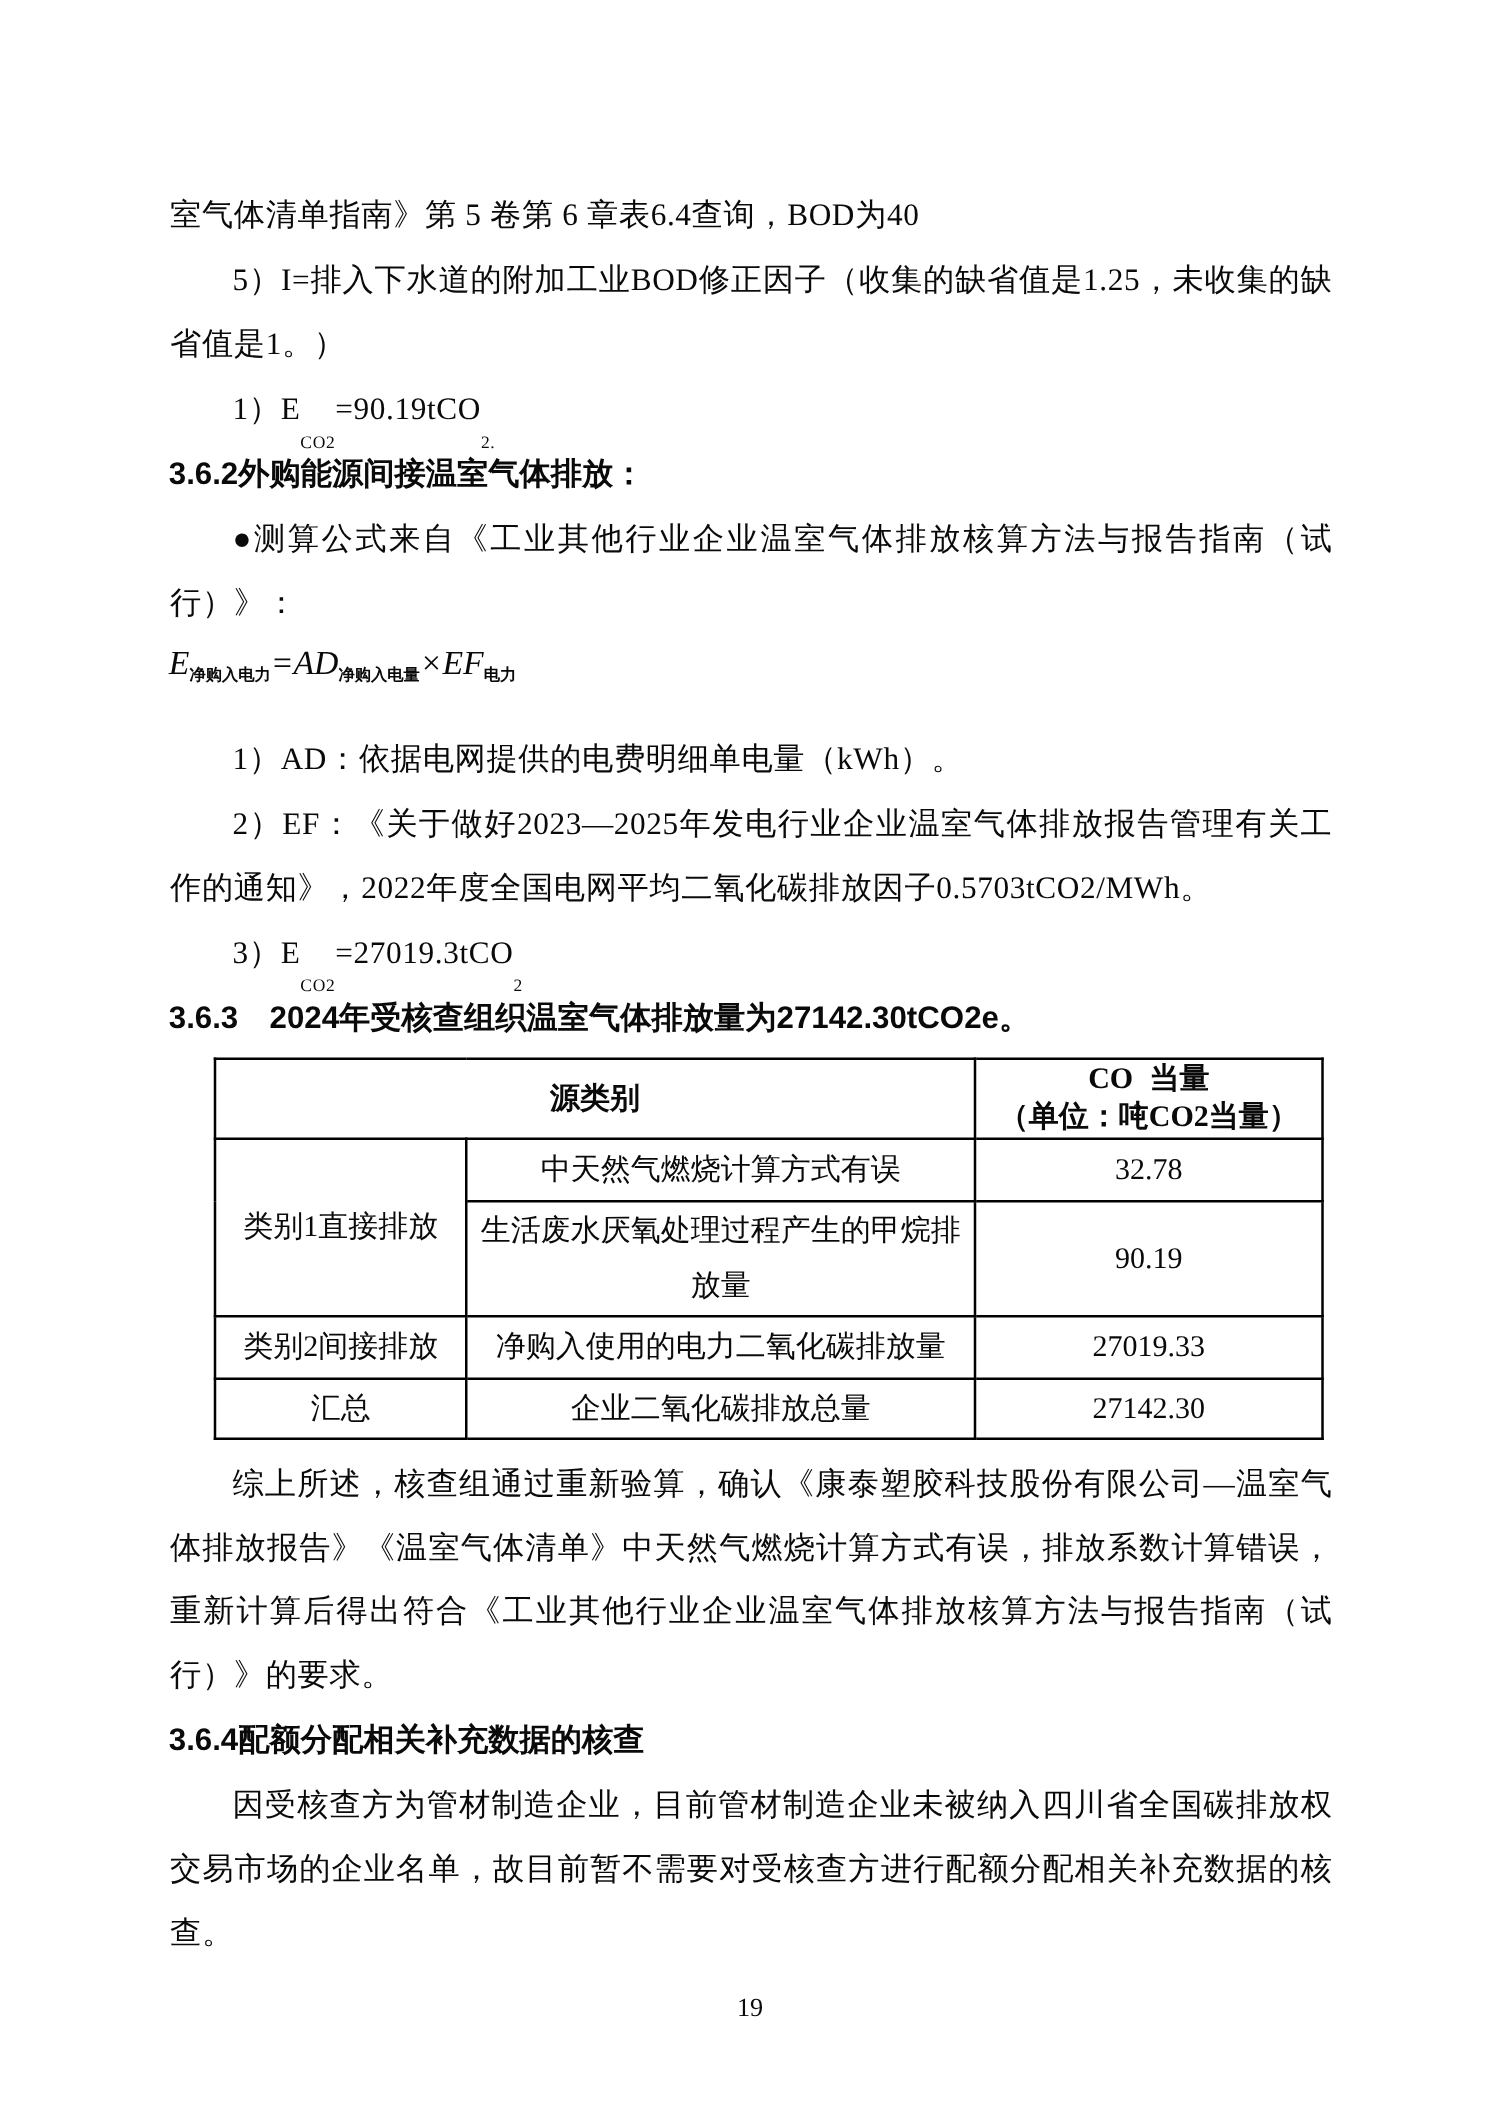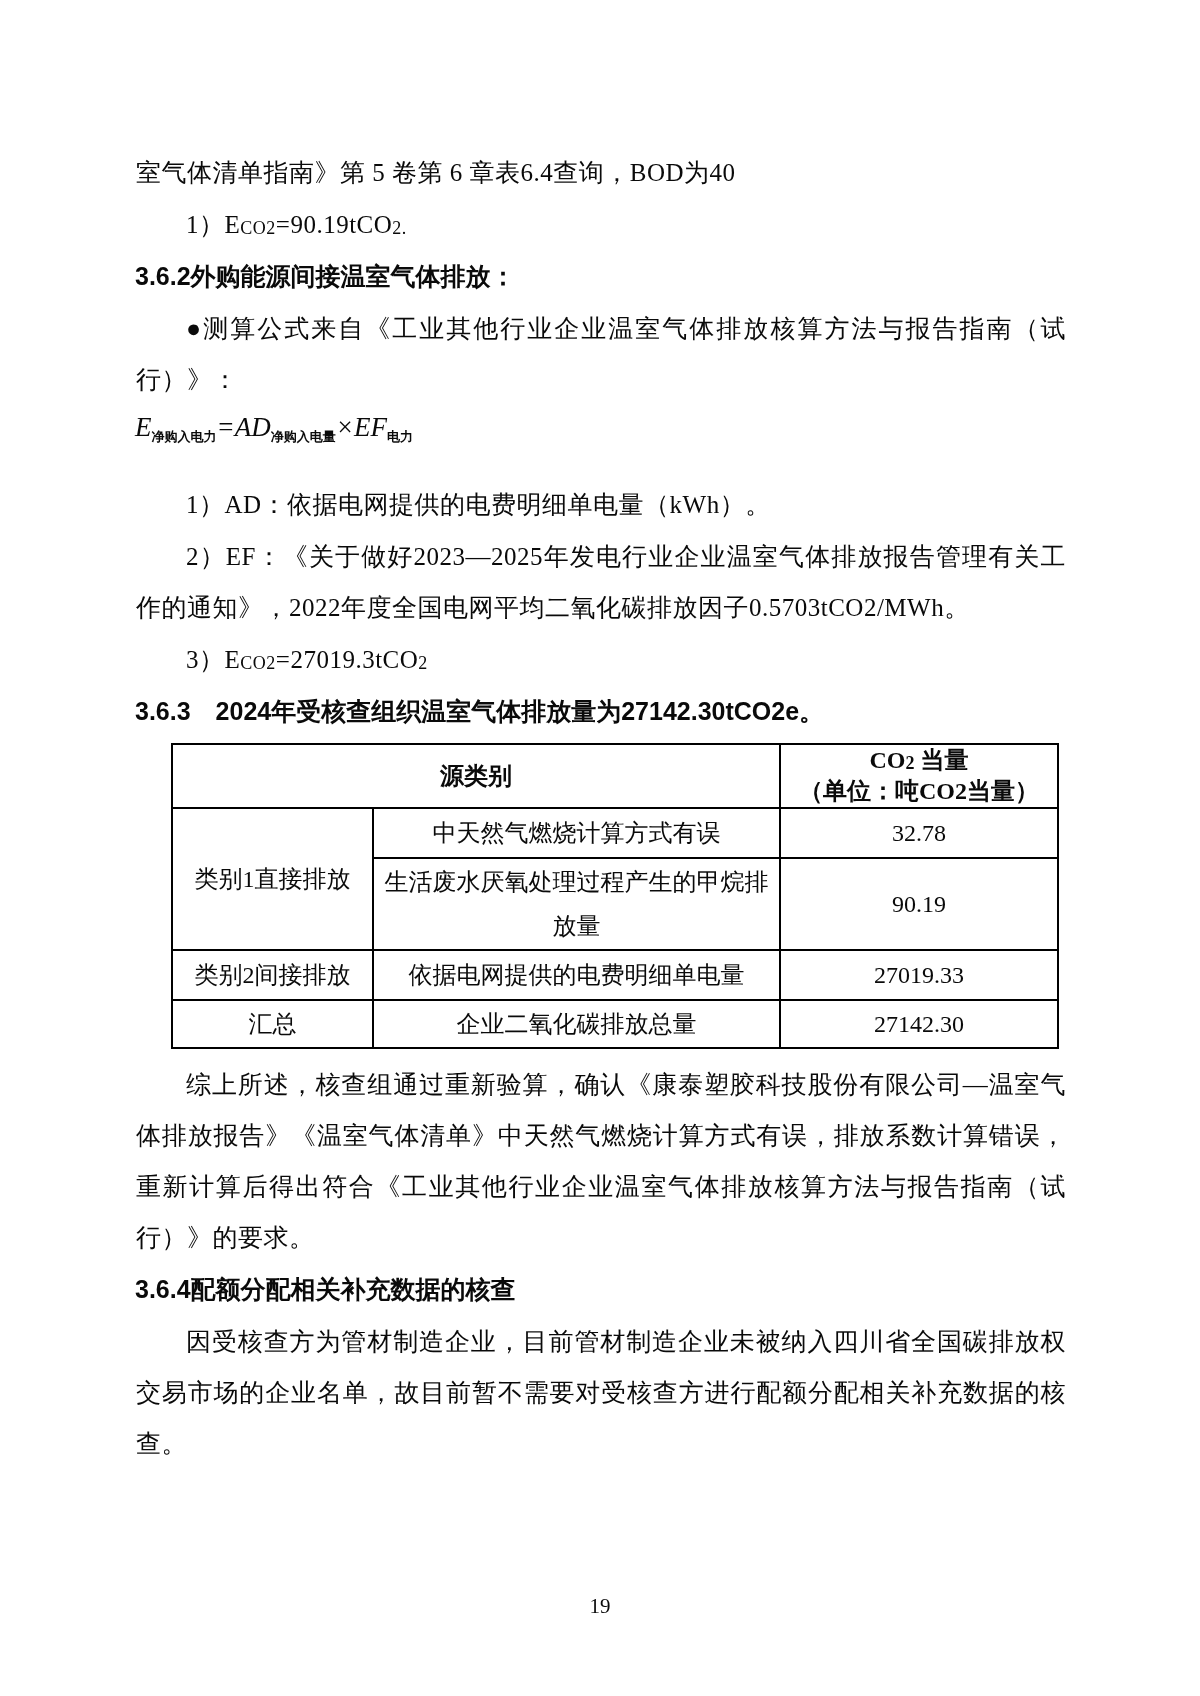--- a/index.html
+++ b/index.html
@@ -28,25 +28,25 @@
   .indent { text-indent: 50px; }
   .heading {
     margin: 0;
     font-size: 25px;
     line-height: 51px;
     font-weight: bold;
     font-family: "Liberation Sans", sans-serif;
     text-align: left;
   }
   sub.small-sub {
-    font-size: 18px;
+    font-size: 14px;
     line-height: 0;
     vertical-align: baseline;
     position: relative;
-    top: 1px;
+    top: 23px;
   }
   .formula-wrap {
     height: 72px;
     box-sizing: border-box;
     padding-top: 4px;
     text-align: left;
   }
   .formula {
     font-size: 27px;
     line-height: 34px;
@@ -97,20 +97,21 @@
   }
 </style>
 </head>
 <body>
 
 <div class="page">
   <div class="content">
 
     <p class="para">室气体清单指南》第 5 卷第 6 章表6.4查询，BOD为40</p>
 
+    <p class="para indent">5）I=排入下水道的附加工业BOD修正因子（收集的缺省值是1.25，未收集的缺省值是1。）</p>
 
     <p class="para indent"><span>1）E</span><sub class="small-sub">CO2</sub><span>=90.19tCO</span><sub class="small-sub">2.</sub></p>
 
     <p class="heading">3.6.2外购能源间接温室气体排放：</p>
 
     <p class="para indent"><span class="bullet">●</span><span>测算公式来自《工业其他行业企业温室气体排放核算方法与报告指南（试行）》：</span></p>
 
     <div class="formula-wrap">
       <span class="formula"><span>E</span><sub class="small-sub">净购入电力</sub><span>=AD</span><sub class="small-sub">净购入电量</sub><span>×EF</span><sub class="small-sub">电力</sub></span>
     </div>
@@ -141,21 +142,21 @@
         <td rowspan="2">类别1直接排放</td>
         <td>中天然气燃烧计算方式有误</td>
         <td>32.78</td>
       </tr>
       <tr class="row-2">
         <td>生活废水厌氧处理过程产生的甲烷排放量</td>
         <td>90.19</td>
       </tr>
       <tr class="row-3">
         <td>类别2间接排放</td>
-        <td>依据电网提供的电费明细单电量</td>
+        <td>净购入使用的电力二氧化碳排放量</td>
         <td>27019.33</td>
       </tr>
       <tr class="row-4">
         <td>汇总</td>
         <td>企业二氧化碳排放总量</td>
         <td>27142.30</td>
       </tr>
     </tbody>
       </table>
 

